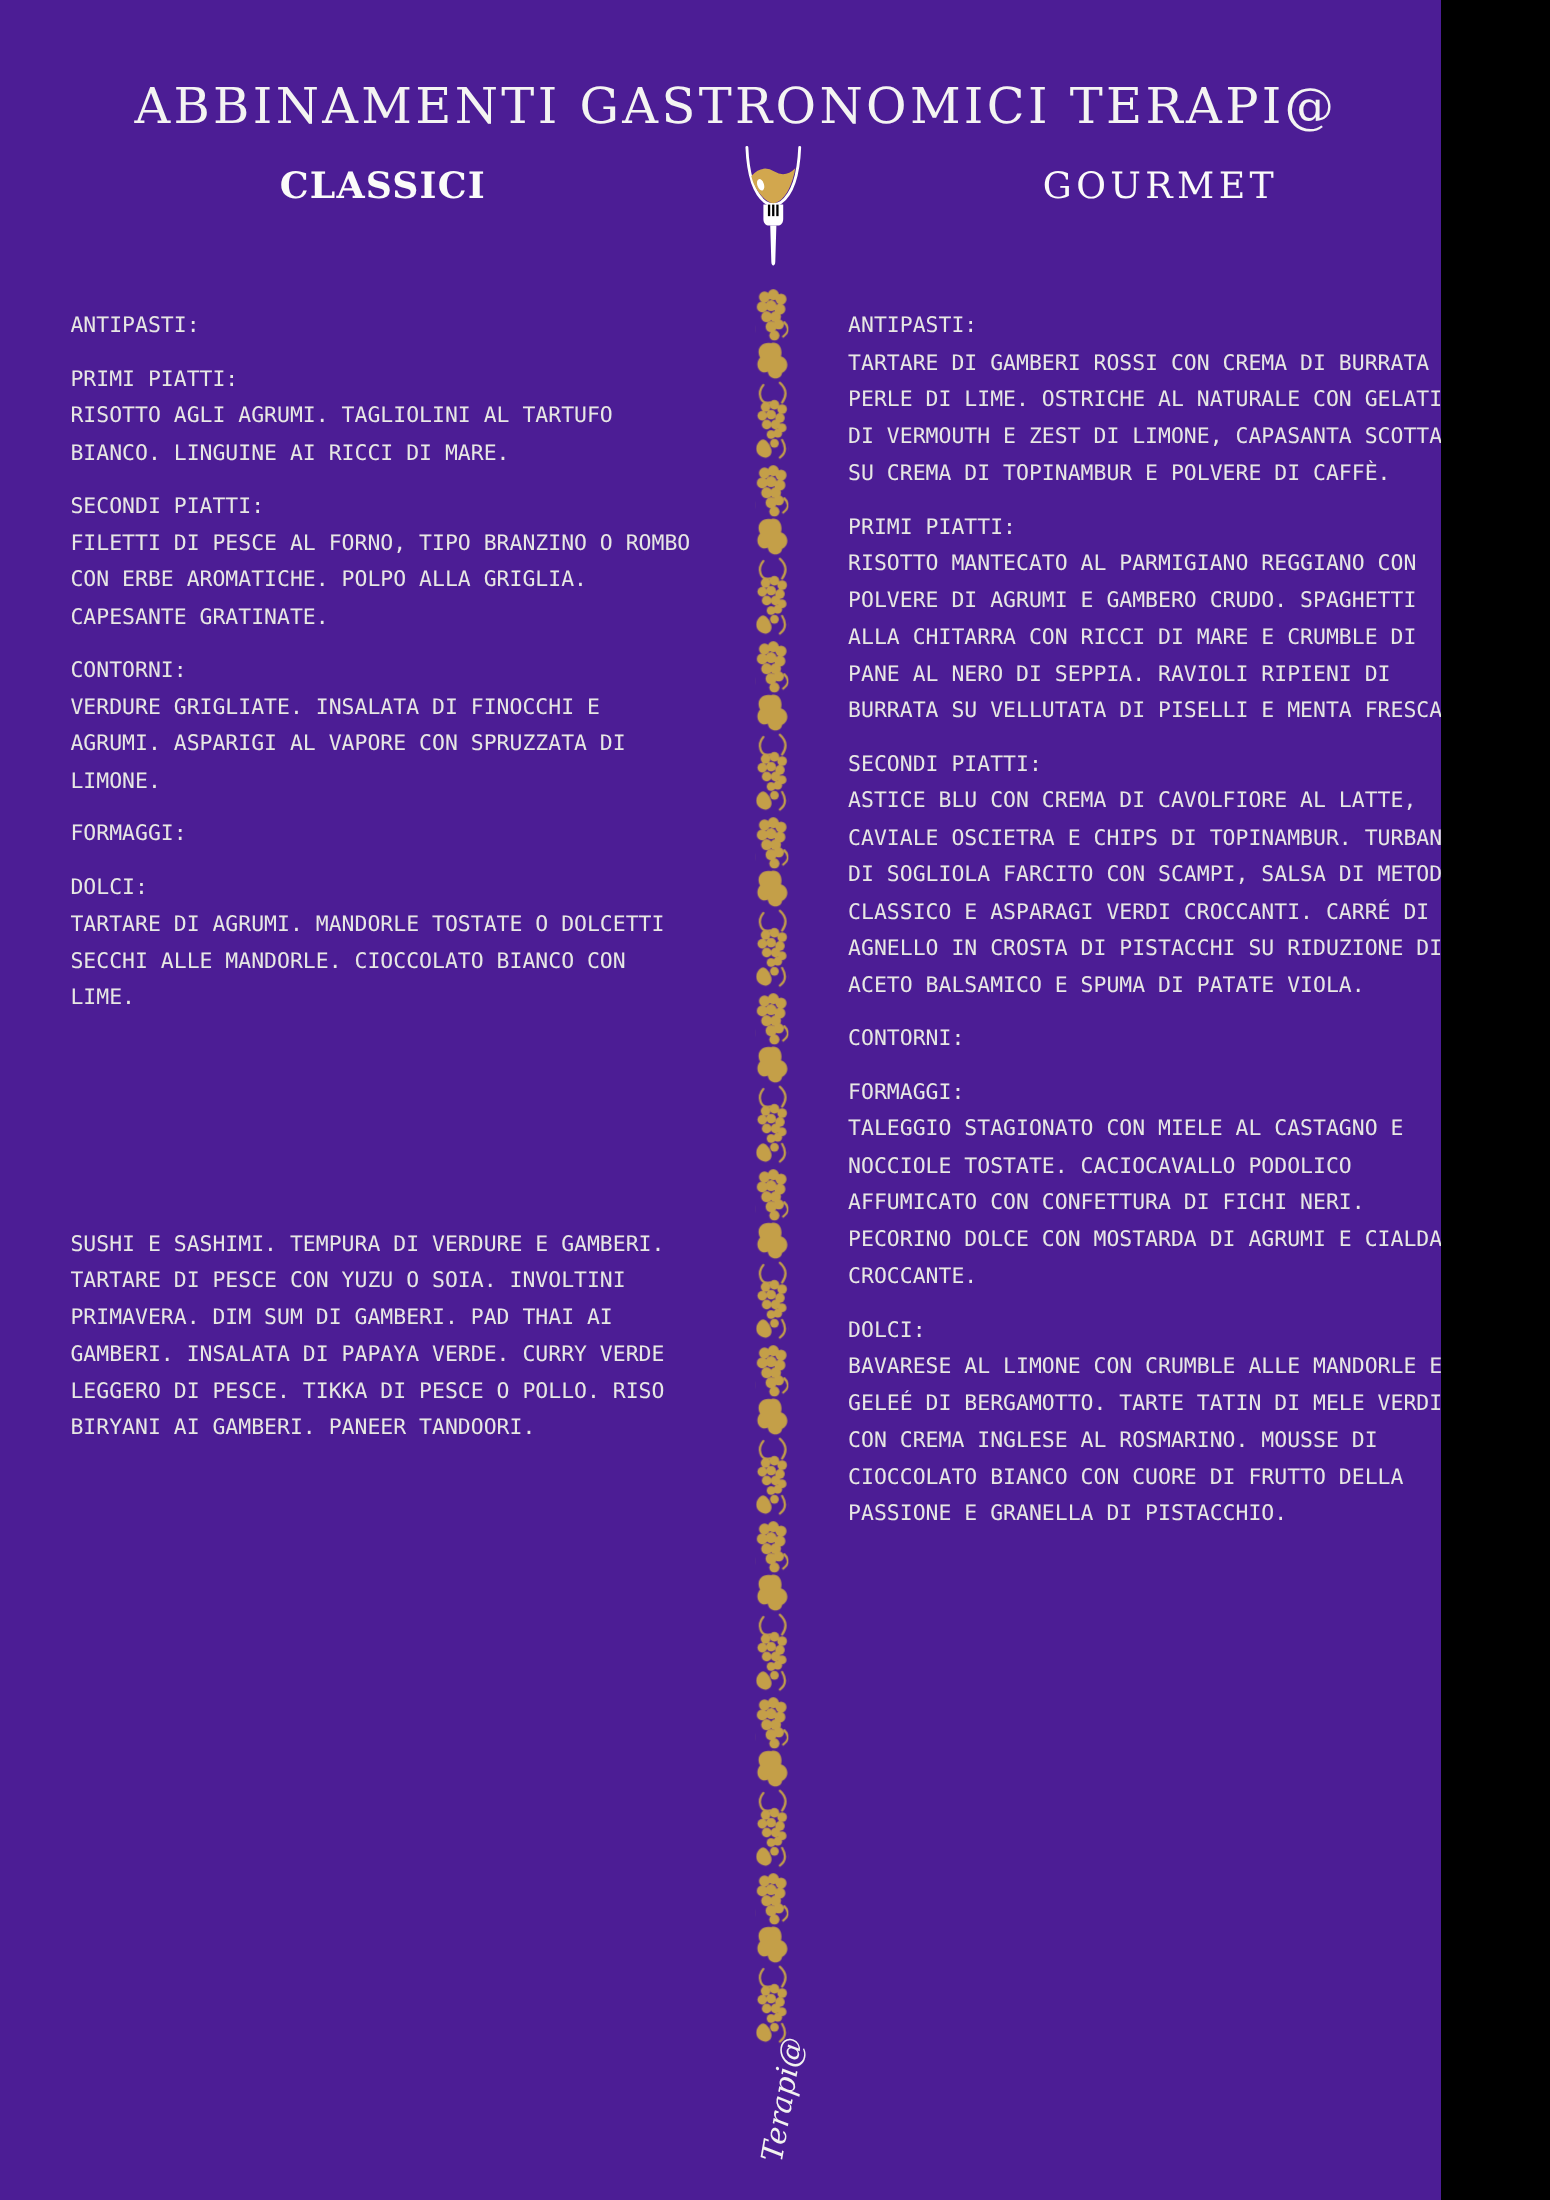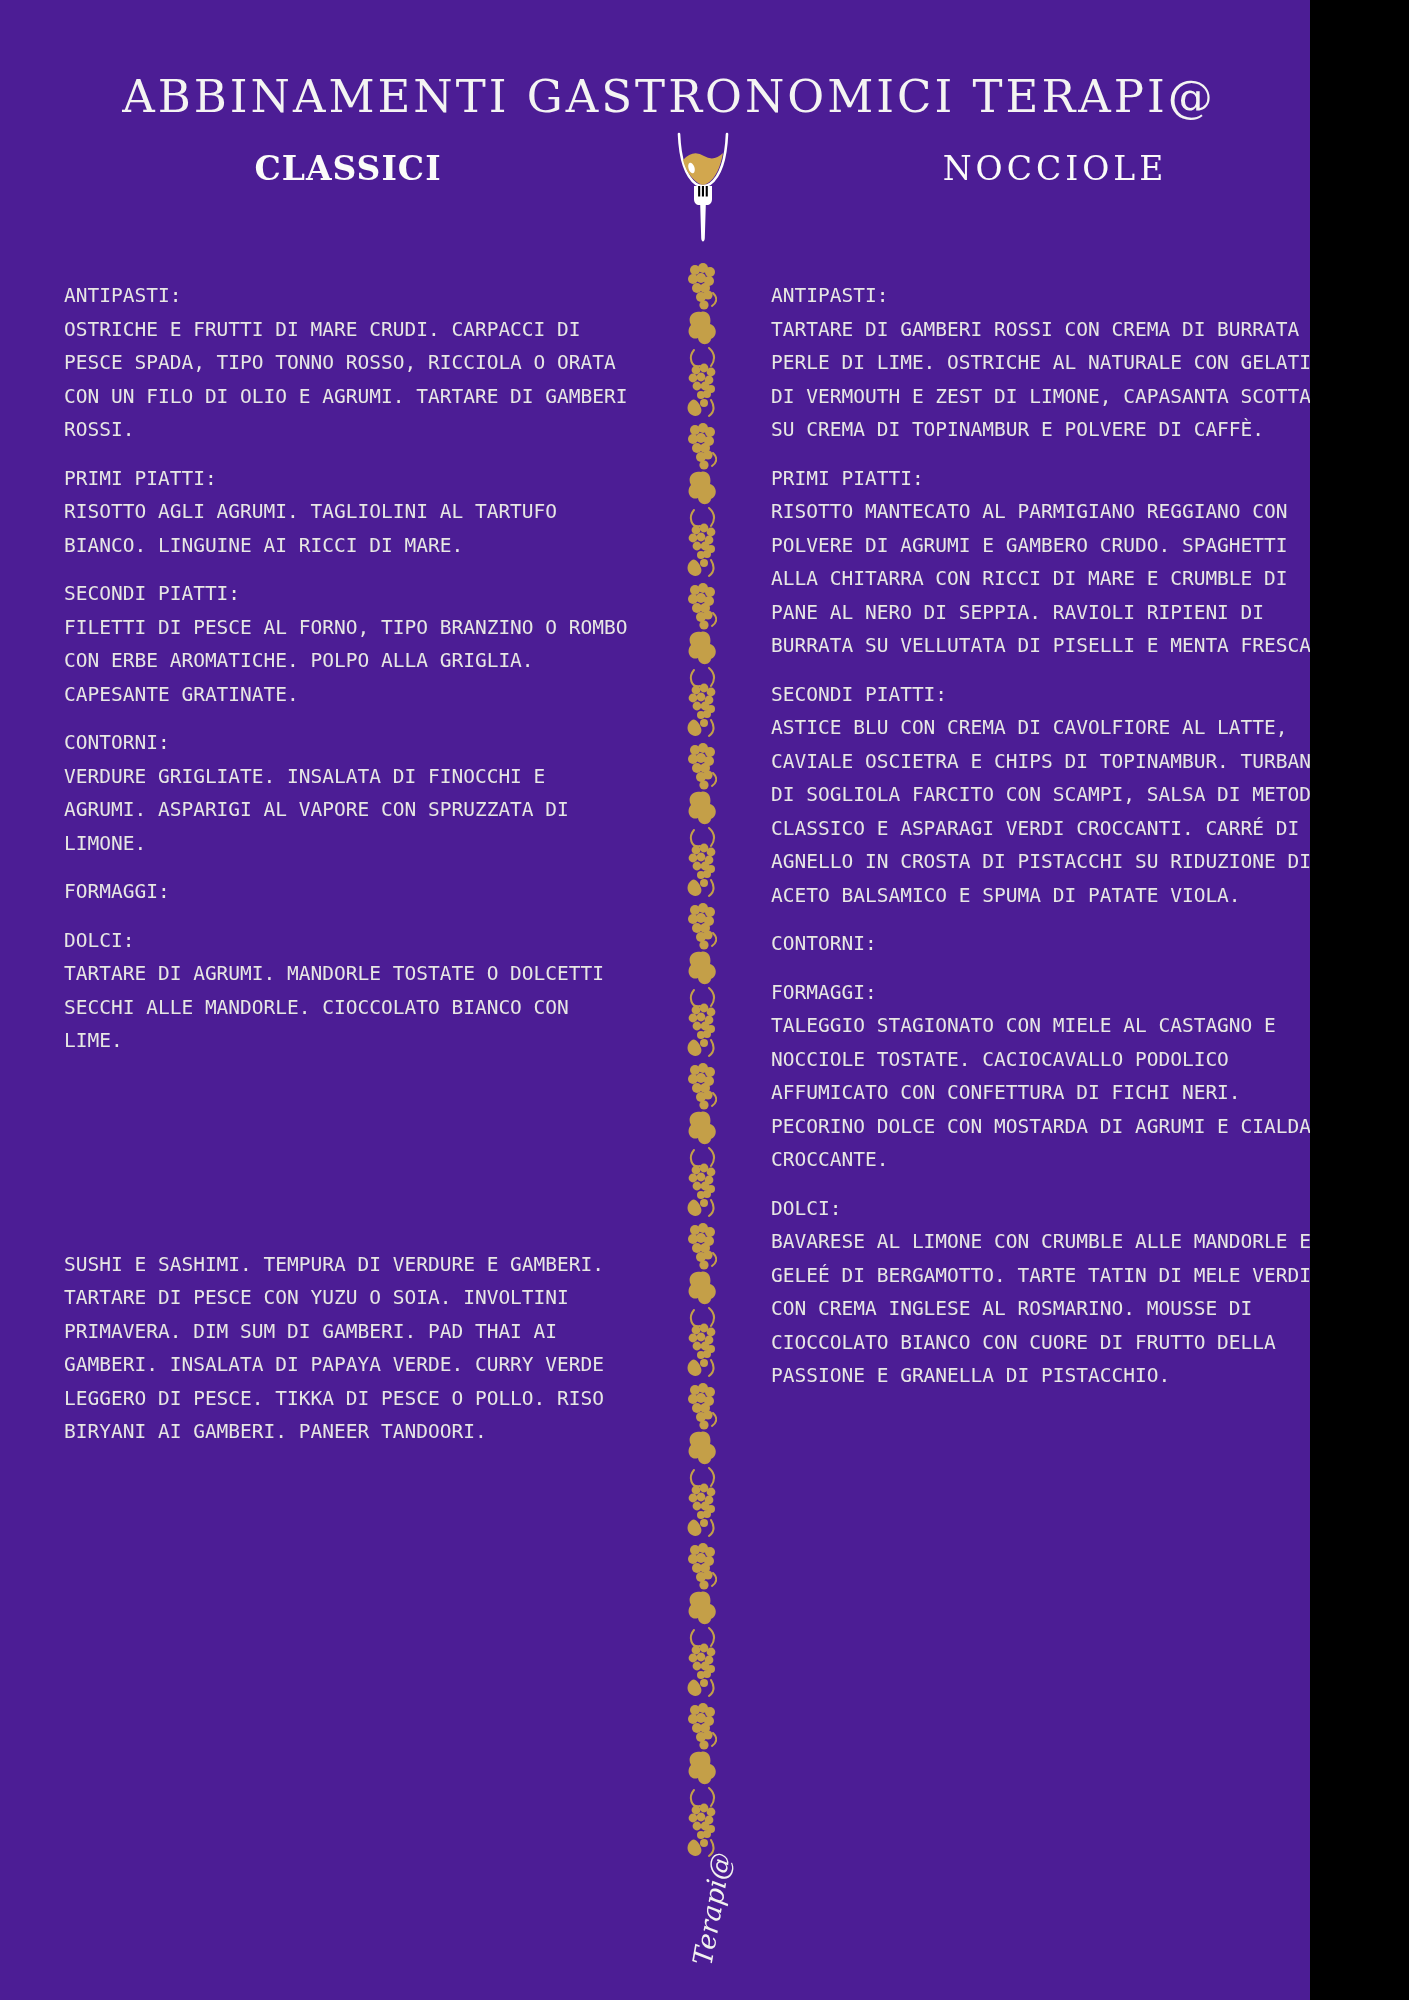--- a/index.html
+++ b/index.html
@@ -26,21 +26,21 @@
         font-family:"DejaVu Serif","Liberation Serif",serif;font-style:italic;font-size:27px;}
 </style>
 </head>
 <body>
 
 <main class="page">
 
   <h1 class="page-title">ABBINAMENTI GASTRONOMICI TERAPI@</h1>
 
   <div class="col-head left">CLASSICI</div>
-  <div class="col-head right">NOCCIOLE</div>
+  <div class="col-head right">GOURMET</div>
 
   <svg class="glass-icon" width="56" height="118" viewBox="0 0 56 118" aria-hidden="true">
     <path d="M4,2 C5,26 10,44 21,52 C24,54.5 32,54.5 35,52 C46,44 51,26 52,2" fill="none" stroke="#ffffff" stroke-width="2.6" stroke-linecap="round"></path>
     <path d="M8,28 Q18,17 29,24 Q39,30 48,21 C46,34 40,47 33,51 C29,53.4 27,53.4 23,51 C15,45 10,37 8,28 Z" fill="#d2a74e"></path>
     <ellipse cx="16.5" cy="36" rx="3" ry="5.4" transform="rotate(-18 16.5 36)" fill="#ffffff"></ellipse>
     <path d="M19,54 h18 v13 c0,4 -2.5,6 -5,6 h-8 c-2.5,0 -5,-2 -5,-6 Z" fill="#ffffff"></path>
     <rect x="23.1" y="54" width="2.1" height="10.5" fill="#000000"></rect>
     <rect x="26.9" y="54" width="2.1" height="10.5" fill="#000000"></rect>
     <rect x="30.7" y="54" width="2.1" height="10.5" fill="#000000"></rect>
     <path d="M25.2,73 L30.8,73 L29.8,106 C29.7,110.5 26.3,110.5 26.2,106 Z" fill="#ffffff"></path>
@@ -81,21 +81,21 @@
           <path d="M7,88 C1,95 4,106 13,104"></path>
           <path d="M22,86 q9,8 2,18"></path>
           <path d="M24,138 q6,10 -2,16"></path>
         </g>
       </pattern>
     </defs>
     <rect x="0" y="0" width="30" height="1600" fill="url(#vine)"></rect>
   </svg>
 
   <section class="menu-col left" id="col-0">
-      <div class="menu-block"><span class="label">ANTIPASTI:</span><span>OSTRICHE E FRUTTI DI MARE CRUDI. CARPACCI DI PESCE SPADA, TIPO TONNO ROSSO, RICCIOLA O ORATA CON UN FILO DI OLIO E AGRUMI. TARTARE DI GAMBERI ROSSI.</span></div>
+      <div class="menu-block"><span class="label">ANTIPASTI:</span></div>
       <div class="menu-block"><span class="label">PRIMI PIATTI:</span><span>RISOTTO AGLI AGRUMI. TAGLIOLINI AL TARTUFO BIANCO. LINGUINE AI RICCI DI MARE.</span></div>
       <div class="menu-block"><span class="label">SECONDI PIATTI:</span><span>FILETTI DI PESCE AL FORNO, TIPO BRANZINO O ROMBO CON ERBE AROMATICHE. POLPO ALLA GRIGLIA. CAPESANTE GRATINATE.</span></div>
       <div class="menu-block"><span class="label">CONTORNI:</span><span>VERDURE GRIGLIATE. INSALATA DI FINOCCHI E AGRUMI. ASPARIGI AL VAPORE CON SPRUZZATA DI LIMONE.</span></div>
       <div class="menu-block"><span class="label">FORMAGGI:</span></div>
       <div class="menu-block"><span class="label">DOLCI:</span><span>TARTARE DI AGRUMI. MANDORLE TOSTATE O DOLCETTI SECCHI ALLE MANDORLE. CIOCCOLATO BIANCO CON LIME.</span></div>
       <div class="menu-block extra-gap"><span>SUSHI E SASHIMI. TEMPURA DI VERDURE E GAMBERI. TARTARE DI PESCE CON YUZU O SOIA. INVOLTINI PRIMAVERA. DIM SUM DI GAMBERI. PAD THAI AI GAMBERI. INSALATA DI PAPAYA VERDE. CURRY VERDE LEGGERO DI PESCE. TIKKA DI PESCE O POLLO. RISO BIRYANI AI GAMBERI. PANEER TANDOORI.</span></div>
     </section>
   <section class="menu-col right" id="col-1">
       <div class="menu-block"><span class="label">ANTIPASTI:</span><span>TARTARE DI GAMBERI ROSSI CON CREMA DI BURRATA E PERLE DI LIME. OSTRICHE AL NATURALE CON GELATINA DI VERMOUTH E ZEST DI LIMONE, CAPASANTA SCOTTATA SU CREMA DI TOPINAMBUR E POLVERE DI CAFFÈ.</span></div>
       <div class="menu-block"><span class="label">PRIMI PIATTI:</span><span>RISOTTO MANTECATO AL PARMIGIANO REGGIANO CON POLVERE DI AGRUMI E GAMBERO CRUDO. SPAGHETTI ALLA CHITARRA CON RICCI DI MARE E CRUMBLE DI PANE AL NERO DI SEPPIA. RAVIOLI RIPIENI DI BURRATA SU VELLUTATA DI PISELLI E MENTA FRESCA.</span></div>

